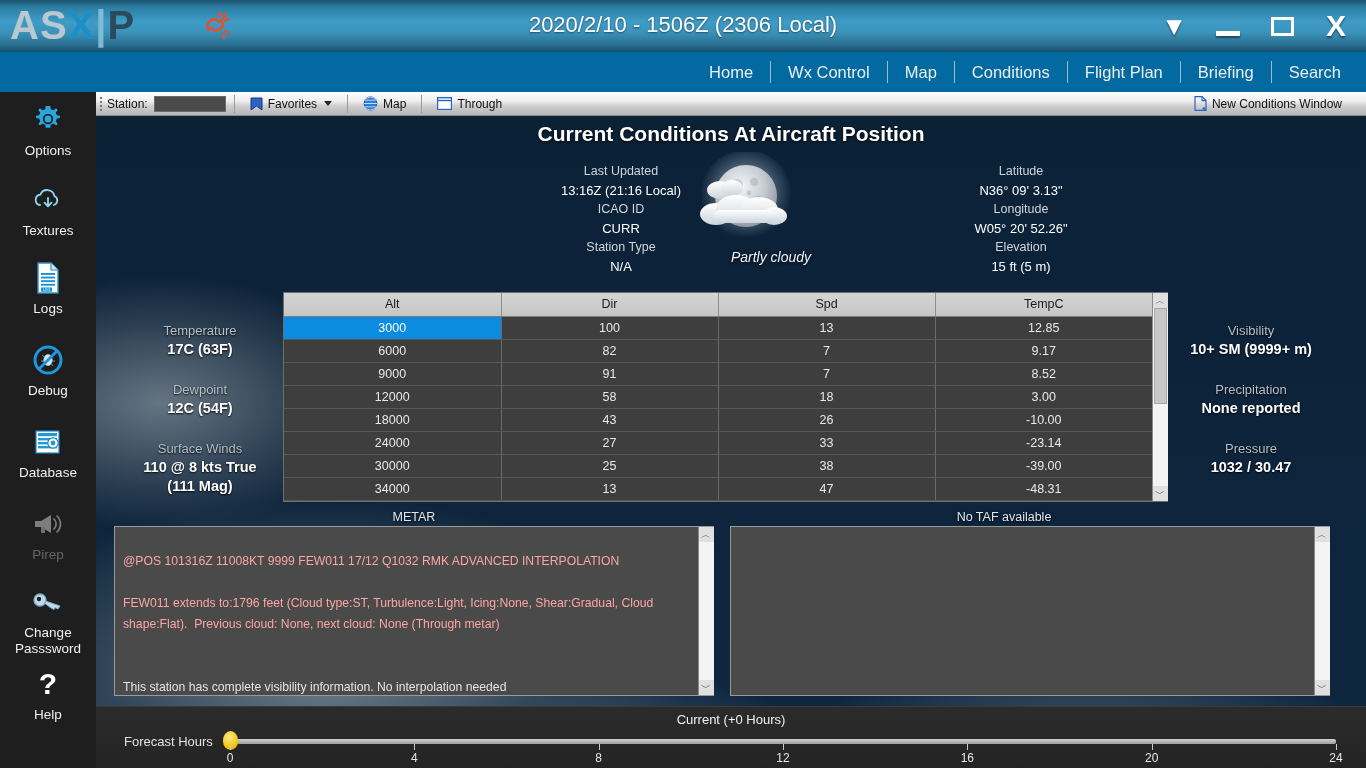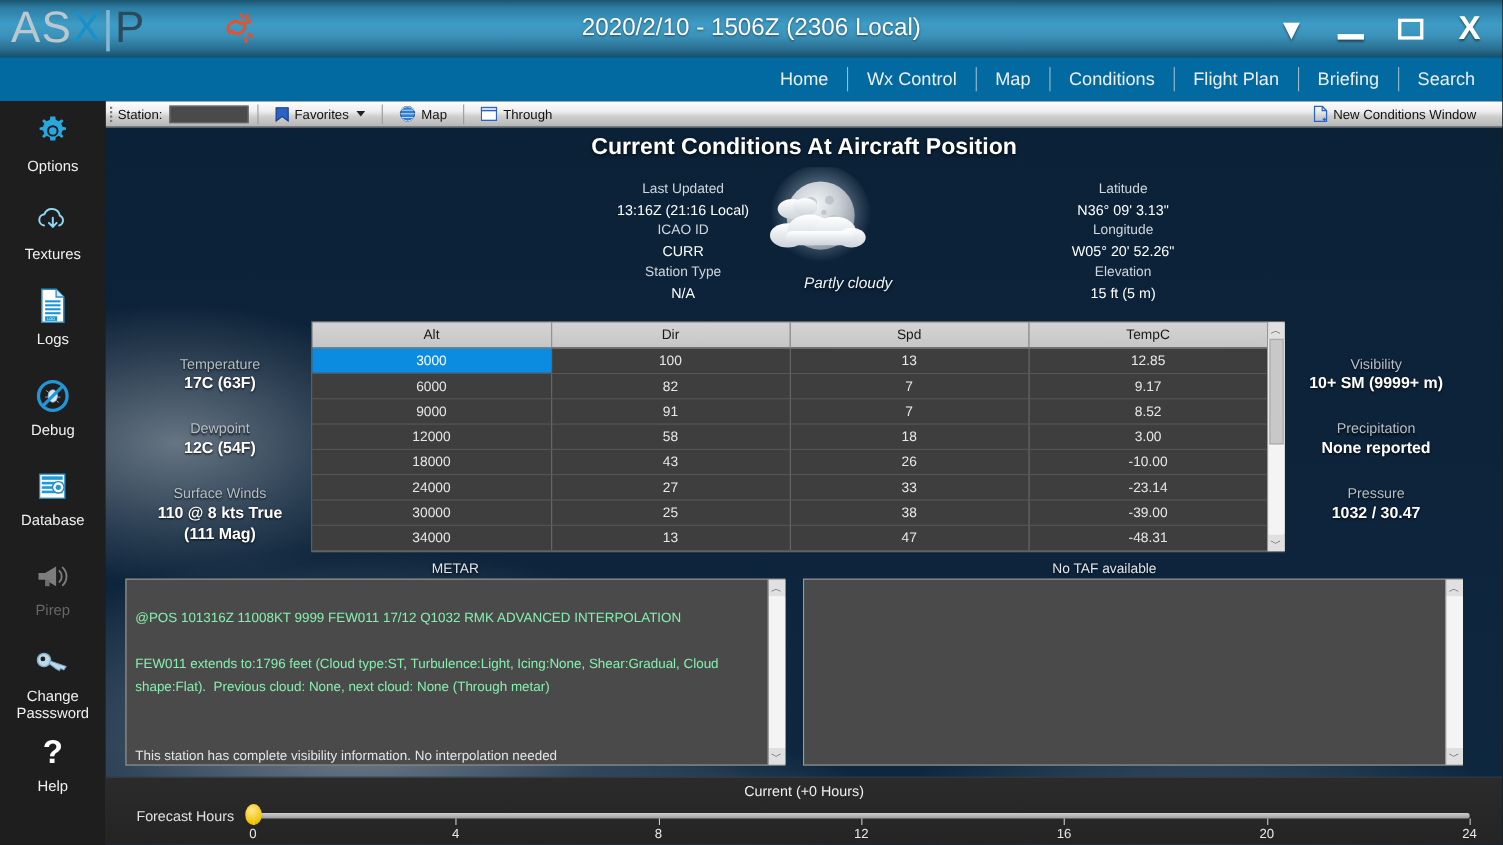--- a/index.html
+++ b/index.html
@@ -13,21 +13,21 @@
 
   
   .titlebar {
     position: absolute; left: 0; top: 0; width: 1366px; height: 52px;
     background: linear-gradient(to bottom,
         #1b556f 0%, #2d7da3 14%, #3e9cc6 42%, #3b93bb 62%, #2a6f92 86%, #174f6a 100%);
     overflow: hidden;
   }
   .logo {
     position: absolute; left: 10px; top: 2px;
-    font-size: 40px; font-weight: normal; letter-spacing: 1px;
+    font-size: 40px; font-weight: bold; letter-spacing: 1px;
     font-family: "Liberation Sans", sans-serif;
     line-height: 46px;
   }
   .logo .as { color: #b9c8cf; }
   .logo .x { color: #1a8fc9; }
   .logo .bar { color: #7fb9d4; }
   .logo .p { color: #2c4a5c; }
   .chain-icon {
     position: absolute; left: 203px; top: 10px; width: 34px; height: 30px;
   }
@@ -162,21 +162,21 @@
   .vsb-track { flex:1; width:15px; background:#f4f4f4; position:relative; }
   .vsb-thumb { position:absolute; left:1px; top:0; width:13px; height:96px; background:#c8c8c8; border:1px solid #a8a8a8;}
 
   
   .tp-title { position:absolute; color:#dfe5ea; font-size:12.5px; text-align:center;
               text-shadow:0 1px 3px rgba(0,0,0,.85); }
   .tbox {
     position:absolute; background:#4a4a4a; border:1px solid #9a9a9a; display:flex;
   }
   .tbox .tbody {
-    flex:1; color:#86efac; font-size:12.2px; line-height:21px; padding:24px 8px 12px 8px;
+    flex:1; color:#fca5a5; font-size:12.2px; line-height:21px; padding:24px 8px 12px 8px;
     overflow:hidden; white-space:pre-wrap;border-radius:15px;
   }
   .tbox .tail { position:absolute; left:8px; bottom:1px; color:#e4e4e4; font-size:12.2px; }
 
   
   .forecast {
     position:absolute; left:0; bottom:0; width:1270px; height:62px;
     background: linear-gradient(to bottom,#2b2b2b,#242424);
     border-top: 1px solid #3a3a3a;
   }

